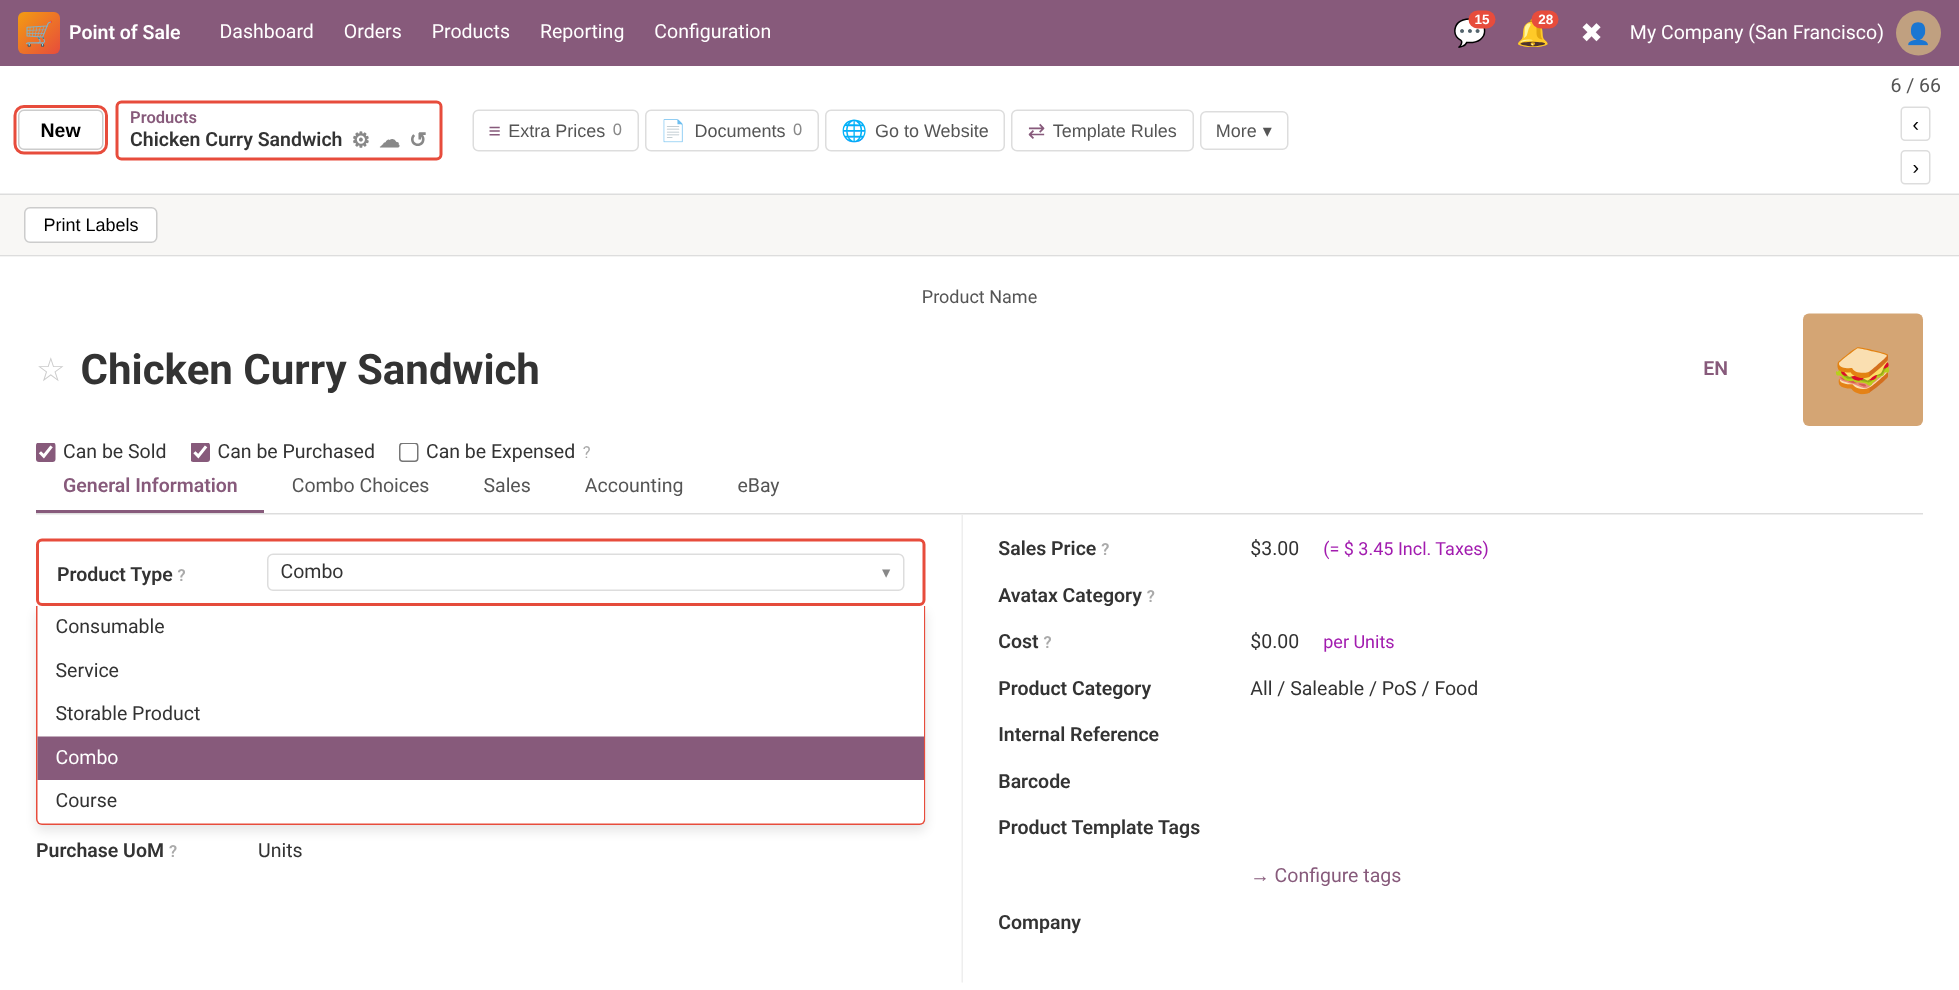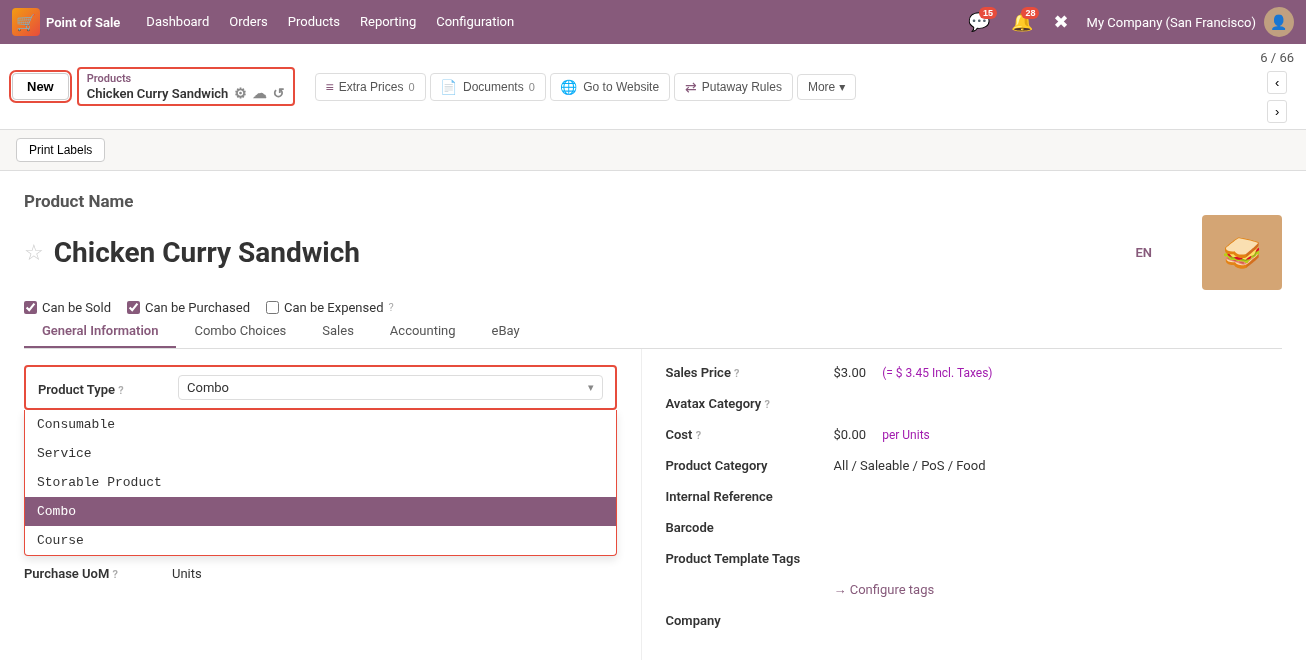--- a/index.html
+++ b/index.html
@@ -179,24 +179,25 @@
 
     
     .main-content {
       background: white;
       margin: 0;
       padding: 20px 24px;
       overflow-y: auto;
       height: calc(660px - 44px - 52px - 38px);
     }
     .product-name-label {
-      font-size: 17px;
-      font-weight: 700;
+      font-size: 12px;
+      font-weight: 400;
       color: #555;
       margin-bottom: 4px;
+      text-align: center;
     }
     .product-title-row {
       display: flex;
       align-items: center;
       gap: 10px;
       margin-bottom: 10px;
     }
     .star-icon { font-size: 22px; color: #ccc; cursor: pointer; }
     .product-title {
       font-size: 28px;
@@ -319,21 +320,20 @@
     .dropdown-menu {
       border: 1px solid #e74c3c;
       border-top: none;
       border-radius: 0 0 4px 4px;
       background: white;
       position: absolute;
       left: 0; right: 0;
       top: 100%;
       z-index: 100;
       box-shadow: 0 4px 8px rgba(0,0,0,0.1);
-      font-family: Liberation Mono, monospace;
     }
     .dropdown-item {
       padding: 7px 12px;
       cursor: pointer;
       font-size: 13px;
       color: #333;
     }
     .dropdown-item.selected {
       background: #875a7b;
       color: white;
@@ -419,21 +419,21 @@
       <span class="btn-icon">📄</span>
       <span>Documents</span>
       <span class="btn-count">0</span>
     </button>
     <button class="toolbar-btn">
       <span class="btn-icon">🌐</span>
       <span>Go to Website</span>
     </button>
     <button class="toolbar-btn">
       <span class="btn-icon">⇄</span>
-      <span>Putaway Rules</span>
+      <span>Template Rules</span>
     </button>
     <button class="more-btn">
       <span>More</span>
       <span>▾</span>
     </button>
   </div>
 
   <div class="pagination">
     <span>6 / 66</span>
     <button class="pag-btn">‹</button>

